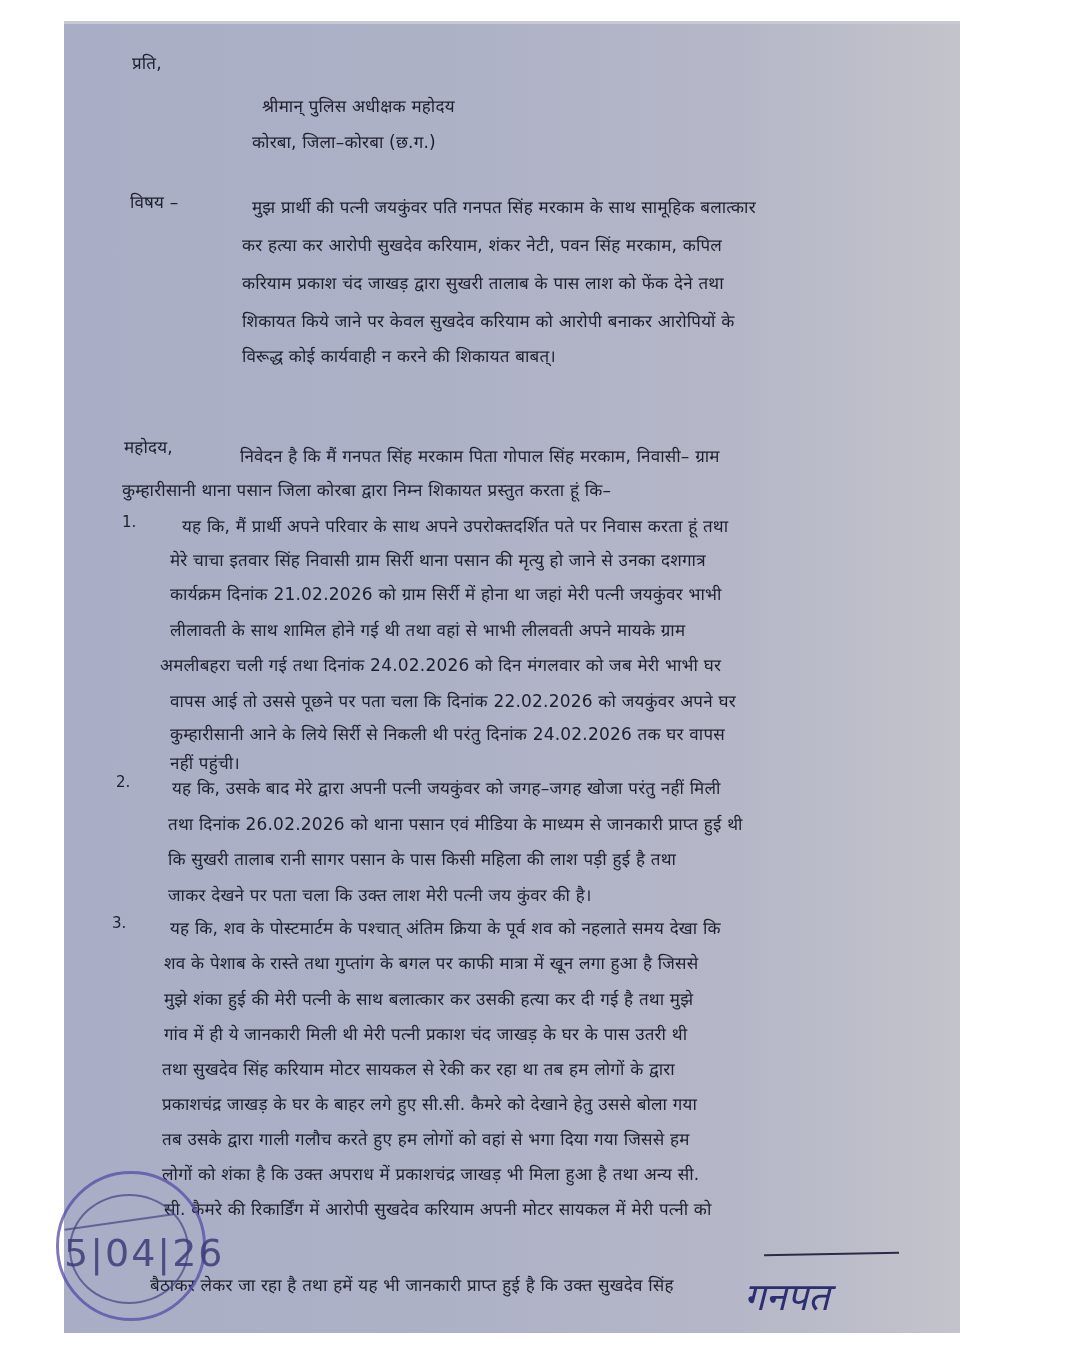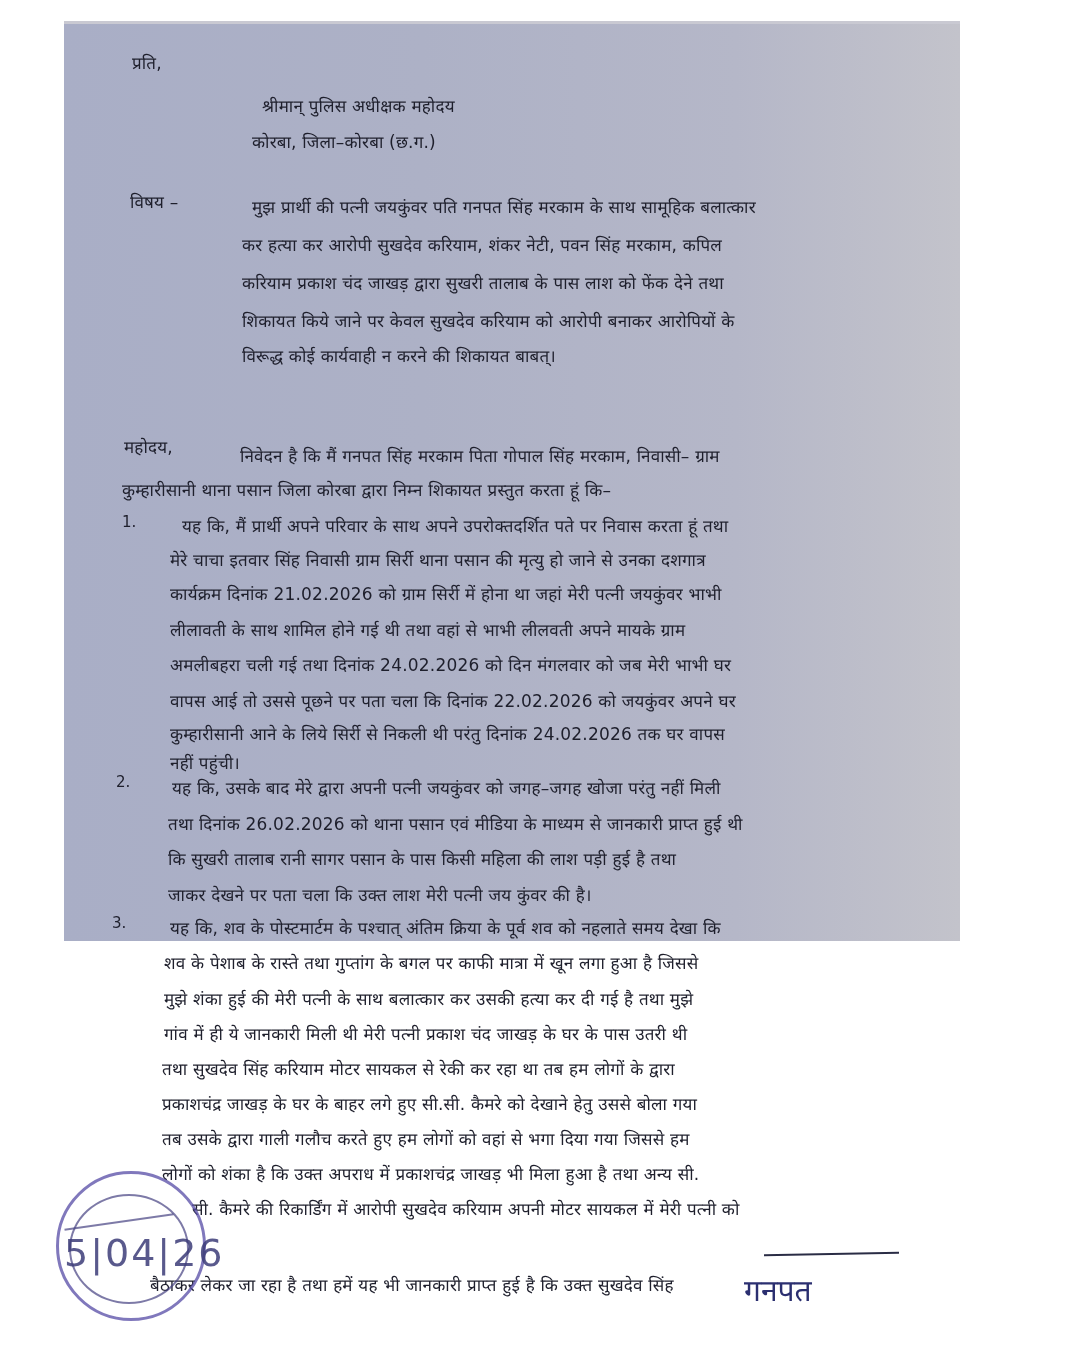--- a/index.html
+++ b/index.html
@@ -1,21 +1,21 @@
 <!DOCTYPE html>
 <html><head>
 <meta charset="utf-8">
 <style>
   html, body { margin:0; padding:0; }
   body {
     width:1079px; height:1353px; background:#ffffff; position:relative; overflow:hidden;
     font-family:"DejaVu Sans", "Liberation Sans", sans-serif;
   }
   .page {
-    position:absolute; left:64px; top:21px; width:896px; height:920px;
+    position:absolute; left:64px; top:21px; width:896px; height:1312px;
     background: linear-gradient(90deg, #a9aec6 0%, #adb1c6 40%, #b5b7c8 75%, #c3c3cb 100%);
     color:#1e1f2c;
   }
   .page::before {
     content:""; position:absolute; left:0; top:0; right:0; height:3px; background:#c9c9d2;
   }
   .t { position:absolute; font-size:17px; line-height:20px; white-space:nowrap; letter-spacing:0.2px; }
   .num { position:absolute; font-size:15px; }
   .stamp {
     position:absolute; left:-8px; top:1150px; width:150px; height:150px; border-radius:50%;
@@ -25,22 +25,22 @@
     position:absolute; left:10px; top:20px; width:120px; height:110px; border-radius:50%;
     border:2px solid rgba(70,65,130,0.7); box-sizing:border-box;
   }
   .stamp-date {
     position:absolute; left:0px; top:1210px; font-size:38px; color:rgba(60,60,120,0.85);
     font-family:"DejaVu Sans", sans-serif; letter-spacing:2px;
   }
   .stamp-line { position:absolute; left:0; top:1200px; width:110px; height:2px; background:rgba(70,65,130,0.7); transform:rotate(-8deg); }
   .sig-line { position:absolute; left:700px; top:1232px; width:135px; height:2px; background:#2a2c45; transform:rotate(-1deg); }
   .signature {
-    position:absolute; left:680px; top:1248px; font-size:30px; color:#2b2f70;
-    font-family:"DejaVu Serif", serif; 
+    position:absolute; left:680px; top:1248px; font-size:38px; color:#2b2f70;
+    font-family:"DejaVu Serif", serif; font-style:italic;
   }
 </style>
 </head>
 <body>
 
 <div class="page">
 
   <div class="t" style="left:68px; top:32px;">प्रति,</div>
 
   <div class="t" style="left:188px; top:75px;margin-left:10px;">श्रीमान् पुलिस अधीक्षक महोदय</div>
@@ -61,21 +61,21 @@
     <div class="t" style="left:176px; top:425px;">निवेदन है कि मैं गनपत सिंह मरकाम पिता गोपाल सिंह मरकाम, निवासी– ग्राम</div>
     <div class="t" style="left:58px; top:459px;">कुम्हारीसानी थाना पसान जिला कोरबा द्वारा निम्न शिकायत प्रस्तुत करता हूं कि–</div>
   </div>
 
   <div>
     <div class="num" style="left:58px; top:492px;">1.</div>
     <div class="t" style="left:118px; top:495px;">यह कि, मैं प्रार्थी अपने परिवार के साथ अपने उपरोक्तदर्शित पते पर निवास करता हूं तथा</div>
     <div class="t" style="left:106px; top:529px;">मेरे चाचा इतवार सिंह निवासी ग्राम सिर्री थाना पसान की मृत्यु हो जाने से उनका दशगात्र</div>
     <div class="t" style="left:106px; top:563px;">कार्यक्रम दिनांक 21.02.2026 को ग्राम सिर्री में होना था जहां मेरी पत्नी जयकुंवर भाभी</div>
     <div class="t" style="left:106px; top:599px;">लीलावती के साथ शामिल होने गई थी तथा वहां से भाभी लीलवती अपने मायके ग्राम</div>
-    <div class="t" style="left:106px; top:634px;">अमलीबहरा चली गई तथा दिनांक 24.02.2026 को दिन मंगलवार को जब मेरी भाभी घर</div>
+    <div class="t" style="left:96px; top:634px;">अमलीबहरा चली गई तथा दिनांक 24.02.2026 को दिन मंगलवार को जब मेरी भाभी घर</div>
     <div class="t" style="left:106px; top:670px;">वापस आई तो उससे पूछने पर पता चला कि दिनांक 22.02.2026 को जयकुंवर अपने घर</div>
     <div class="t" style="left:106px; top:703px;">कुम्हारीसानी आने के लिये सिर्री से निकली थी परंतु दिनांक 24.02.2026 तक घर वापस</div>
     <div class="t" style="left:106px; top:732px;">नहीं पहुंची।</div>
   </div>
 
   <div>
     <div class="num" style="left:52px; top:752px;">2.</div>
     <div class="t" style="left:108px; top:757px;">यह कि, उसके बाद मेरे द्वारा अपनी पत्नी जयकुंवर को जगह–जगह खोजा परंतु नहीं मिली</div>
     <div class="t" style="left:104px; top:793px;">तथा दिनांक 26.02.2026 को थाना पसान एवं मीडिया के माध्यम से जानकारी प्राप्त हुई थी</div>
     <div class="t" style="left:104px; top:828px;">कि सुखरी तालाब रानी सागर पसान के पास किसी महिला की लाश पड़ी हुई है तथा</div>
@@ -85,21 +85,21 @@
   <div>
     <div class="num" style="left:48px; top:893px;">3.</div>
     <div class="t" style="left:106px; top:897px;">यह कि, शव के पोस्टमार्टम के पश्चात् अंतिम क्रिया के पूर्व शव को नहलाते समय देखा कि</div>
     <div class="t" style="left:100px; top:932px;">शव के पेशाब के रास्ते तथा गुप्तांग के बगल पर काफी मात्रा में खून लगा हुआ है जिससे</div>
     <div class="t" style="left:100px; top:968px;">मुझे शंका हुई की मेरी पत्नी के साथ बलात्कार कर उसकी हत्या कर दी गई है तथा मुझे</div>
     <div class="t" style="left:100px; top:1003px;">गांव में ही ये जानकारी मिली थी मेरी पत्नी प्रकाश चंद जाखड़ के घर के पास उतरी थी</div>
     <div class="t" style="left:98px; top:1038px;">तथा सुखदेव सिंह करियाम मोटर सायकल से रेकी कर रहा था तब हम लोगों के द्वारा</div>
     <div class="t" style="left:98px; top:1073px;">प्रकाशचंद्र जाखड़ के घर के बाहर लगे हुए सी.सी. कैमरे को देखाने हेतु उससे बोला गया</div>
     <div class="t" style="left:98px; top:1108px;">तब उसके द्वारा गाली गलौच करते हुए हम लोगों को वहां से भगा दिया गया जिससे हम</div>
     <div class="t" style="left:98px; top:1143px;">लोगों को शंका है कि उक्त अपराध में प्रकाशचंद्र जाखड़ भी मिला हुआ है तथा अन्य सी.</div>
-    <div class="t" style="left:100px; top:1178px;margin-left:28px;">सी. कैमरे की रिकार्डिंग में आरोपी सुखदेव करियाम अपनी मोटर सायकल में मेरी पत्नी को</div>
+    <div class="t" style="left:100px; top:1178px;">सी. कैमरे की रिकार्डिंग में आरोपी सुखदेव करियाम अपनी मोटर सायकल में मेरी पत्नी को</div>
     <div class="t" style="left:86px; top:1214px;margin-top:40px;">बैठाकर लेकर जा रहा है तथा हमें यह भी जानकारी प्राप्त हुई है कि उक्त सुखदेव सिंह</div>
   </div>
 
   <div class="stamp">
     <div class="stamp-inner"></div>
   </div>
   <div class="stamp-line"></div>
   <div class="stamp-date">5|04|26</div>
 
   <div class="sig-line"></div>

